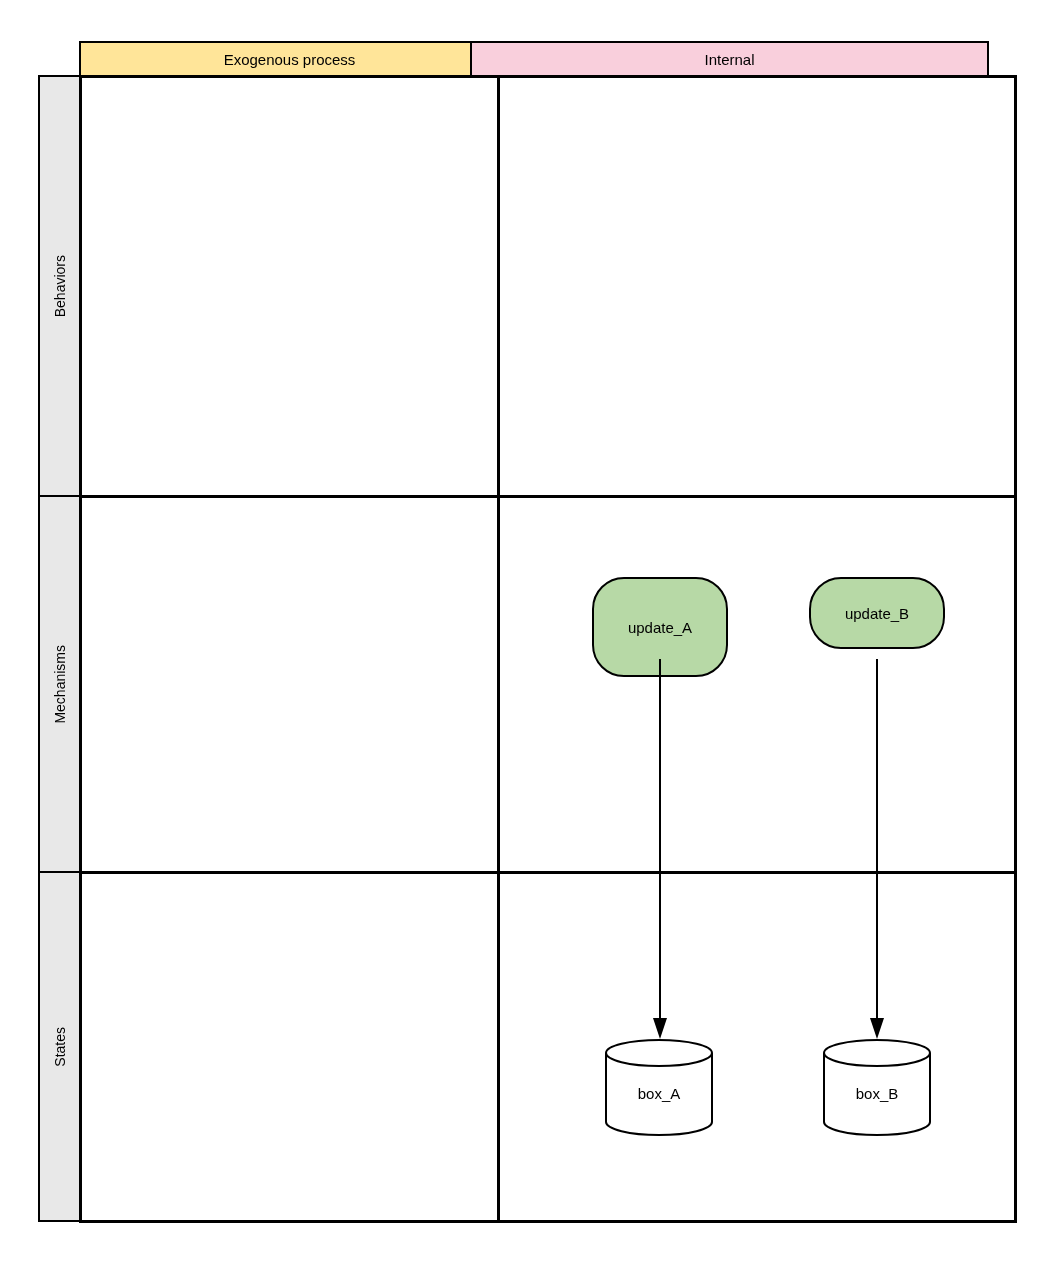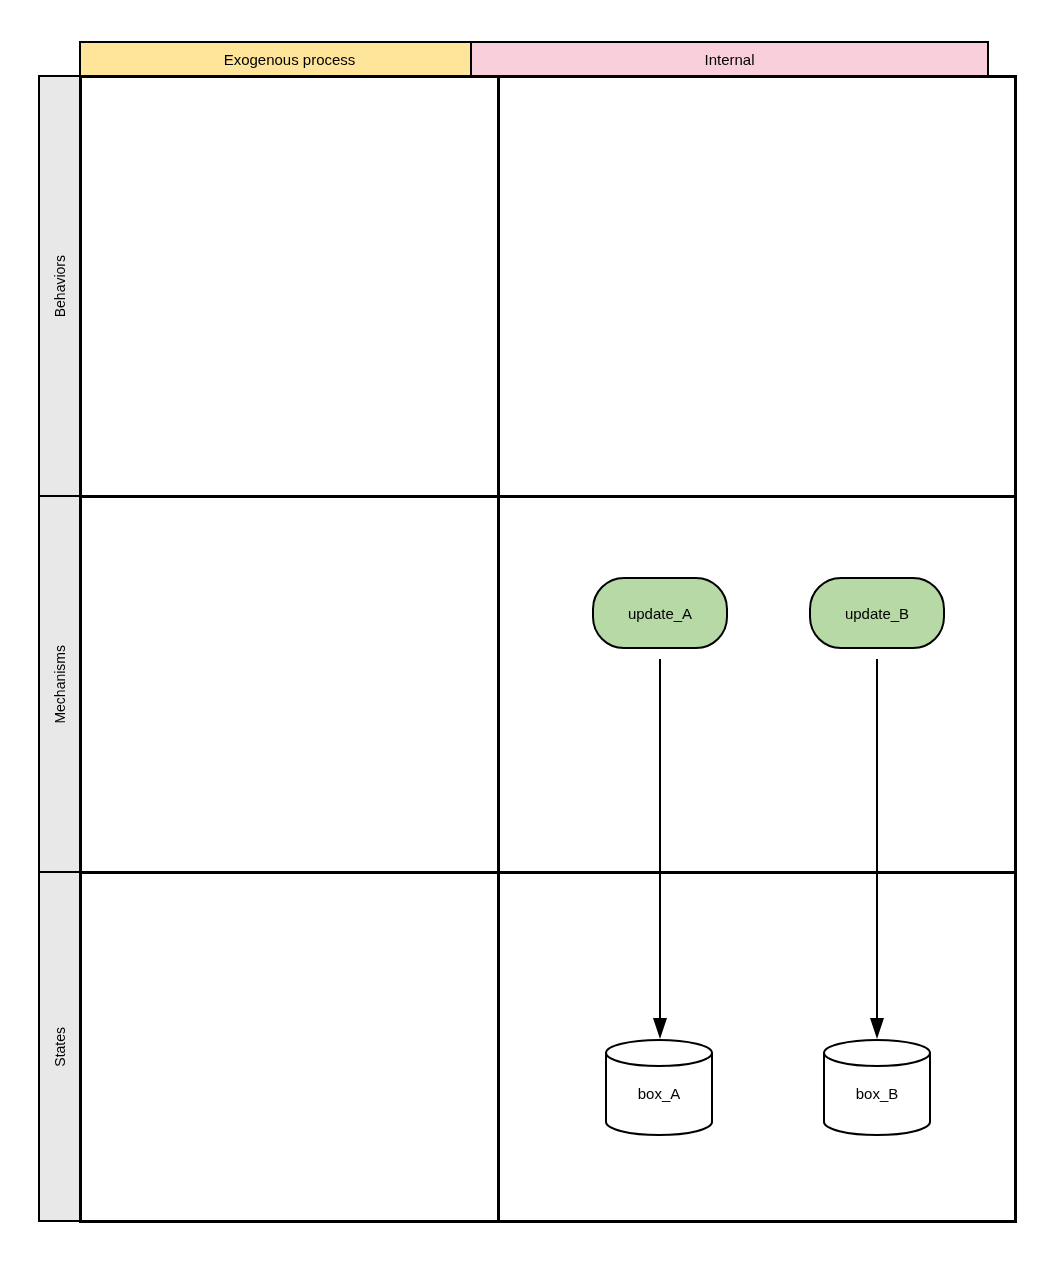--- a/index.html
+++ b/index.html
@@ -66,21 +66,21 @@
   <div class="cell rowlbl" style="left:38px; top:871px; width:43px; height:351px;">
     <span>States</span>
   </div>
 
   <div class="cell grid-outline" style="left:79px; top:75px; width:938px; height:1148px;"></div>
 
   <div class="cell grid-line" style="left:497px; top:75px; width:3px; height:1148px;"></div>
   <div class="cell grid-line" style="left:79px; top:495px; width:938px; height:3px;"></div>
   <div class="cell grid-line" style="left:79px; top:871px; width:938px; height:3px;"></div>
 
-  <div class="cell node-round" style="left:592px; top:577px; width:136px; height:72px;">
+  <div class="cell node-round" style="left:592px; top:577px; width:136px; height:100px;">
     <span>update_A</span>
   </div>
   <div class="cell node-round" style="left:809px; top:577px; width:136px; height:72px;">
     <span>update_B</span>
   </div>
 
   <svg class="overlay" width="1057" height="1263" viewBox="0 0 1057 1263">
 
     <g>
       <line x1="660" y1="659" x2="660" y2="1020" stroke="#000" stroke-width="2"></line>

